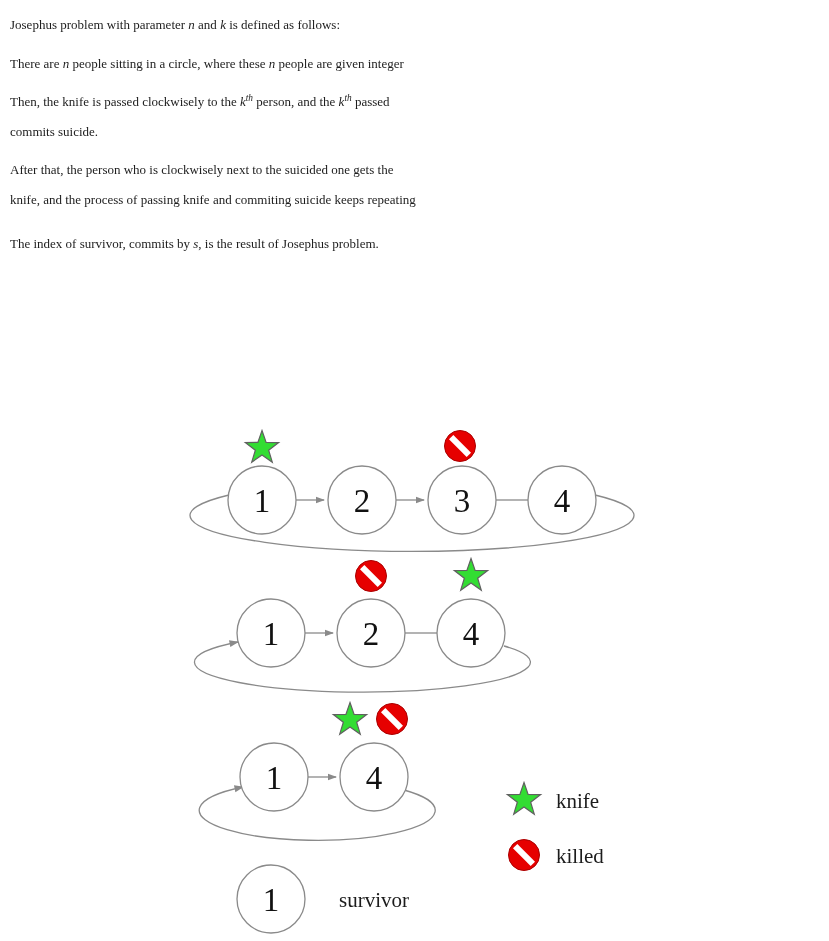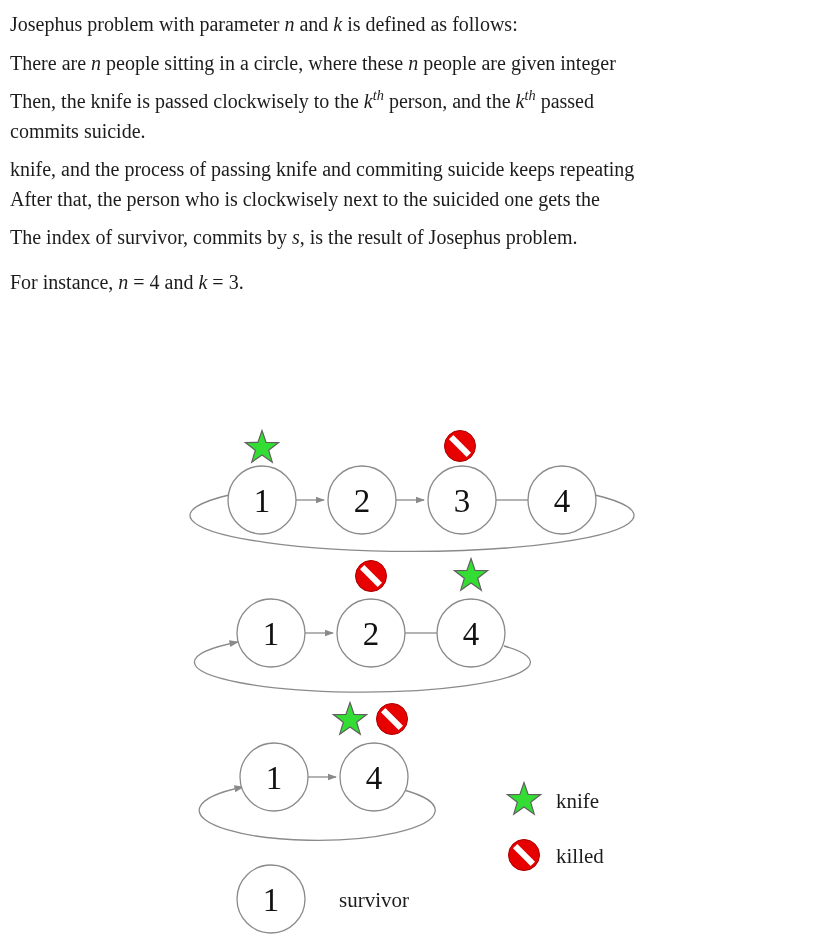--- a/index.html
+++ b/index.html
@@ -10,21 +10,21 @@
     background: #ffffff;
     overflow: hidden;
     font-family: "Liberation Serif", "DejaVu Serif", serif;
     color: #1c1c1c;
   }
   .text-block {
     position: absolute;
     left: 10px;
     top: 8px;
     width: 812px;
-    font-size: 20px;
+    font-size: 13px;
   }
   .text-block p {
     margin: 9px 0 0 0;
     line-height: 29.5px;
   }
   .text-block p:first-child { margin-top: 2px; }
   .text-block p:last-child { margin-top: 15px; }
   .tline { display: block; }
   .var { font-style: italic; }
   sup { font-size: 0.72em; line-height: 0; }
@@ -58,28 +58,25 @@
         <span class="tline"><span>Josephus problem with parameter </span><span class="var">n</span><span> and </span><span class="var">k</span><span> is defined as follows:</span></span>
       </p>
       <p>
         <span class="tline"><span>There are </span><span class="var">n</span><span> people sitting in a circle, where these </span><span class="var">n</span><span> people are given integer</span></span>
       </p>
       <p>
         <span class="tline"><span>Then, the knife is passed clockwisely to the </span><span class="var">k</span><sup class="var">th</sup><span> person, and the </span><span class="var">k</span><sup class="var">th</sup><span> passed</span></span>
         <span class="tline"><span>commits suicide.</span></span>
       </p>
       <p>
+        <span class="tline"><span>After that, the person who is clockwisely next to the suicided one gets the</span></span>
         <span class="tline"><span>knife, and the process of passing knife and commiting suicide keeps repeating</span></span>
-        <span class="tline"><span>After that, the person who is clockwisely next to the suicided one gets the</span></span>
       </p>
       <p>
         <span class="tline"><span>The index of survivor, commits by </span><span class="var">s</span><span>, is the result of Josephus problem.</span></span>
-      </p>
-      <p>
-        <span class="tline"><span>For instance, </span><span class="var">n</span><span> = 4 and </span><span class="var">k</span><span> = 3.</span></span>
       </p>
     </div>
 
   <svg class="figure" width="829" height="521" viewBox="0 420 829 521" xmlns="http://www.w3.org/2000/svg">
     <defs>
       <marker id="arrowhead" markerWidth="11" markerHeight="9" refX="8.5" refY="4" orient="auto" markerUnits="userSpaceOnUse">
         <path d="M0,0.5 L9.5,4 L0,7.5 Z" fill="#8a8a8a"></path>
       </marker>
       <g id="star-def">
         <path d="M 0,-17.5 L 4.11,-5.66 L 16.64,-5.41 L 6.66,2.16 L 10.29,14.16 L 0,7 L -10.29,14.16 L -6.66,2.16 L -16.64,-5.41 L -4.11,-5.66 Z" fill="#33dd33" stroke="#606060" stroke-width="1.2" stroke-linejoin="miter"></path>

